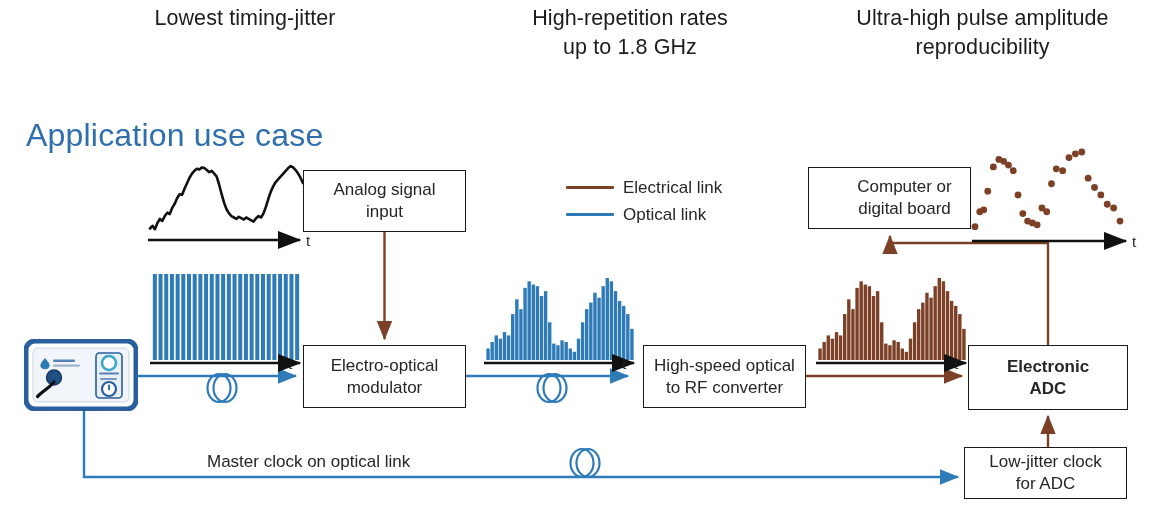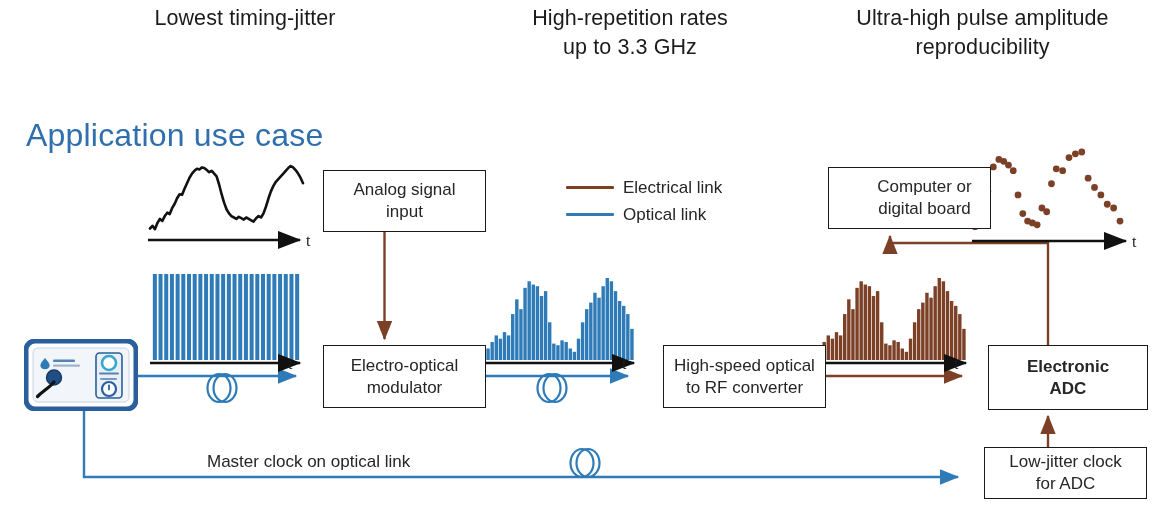--- a/index.html
+++ b/index.html
@@ -37,21 +37,20 @@
   
   .box{
     position:absolute;
     border:1.6px solid #1b1b1b;
     background:#ffffff;
     display:flex;align-items:center;justify-content:center;
     text-align:center;
     font-size:17px;line-height:22px;color:#262626;
     box-sizing:border-box;
     z-index:6;
-    margin-left:20px;
   }
   .box span{display:block;}
   #box-analog{left:303px;top:170px;width:163px;height:62px;}
   #box-eom{left:303px;top:345px;width:163px;height:63px;}
   #box-orf{left:643px;top:345px;width:163px;height:63px;}
   #box-adc{left:968px;top:345px;width:160px;height:65px;font-weight:bold;}
   #box-clock{left:964px;top:447px;width:163px;height:52px;}
   #box-computer{left:808px;top:167px;width:163px;height:62px;padding-left:30px;}
 
   
@@ -78,21 +77,21 @@
 </head>
 <body>
 
 <div class="stage">
 
   <div class="callout nosel" id="callout-0">
     <span class="l1">Lowest timing-jitter</span>
   </div>
   <div class="callout nosel" id="callout-1">
     <span class="l1">High-repetition rates</span>
-    <span class="l2">up to 3.3 GHz</span>
+    <span class="l2">up to 1.8 GHz</span>
   </div>
   <div class="callout nosel" id="callout-2">
     <span class="l1">Ultra-high pulse amplitude</span>
     <span class="l2">reproducibility</span>
   </div>
 
   <div id="section-heading" class="nosel">Application use case</div>
 
   <svg class="abs" style="left:0;top:0;" width="1163" height="522">
     <defs>

